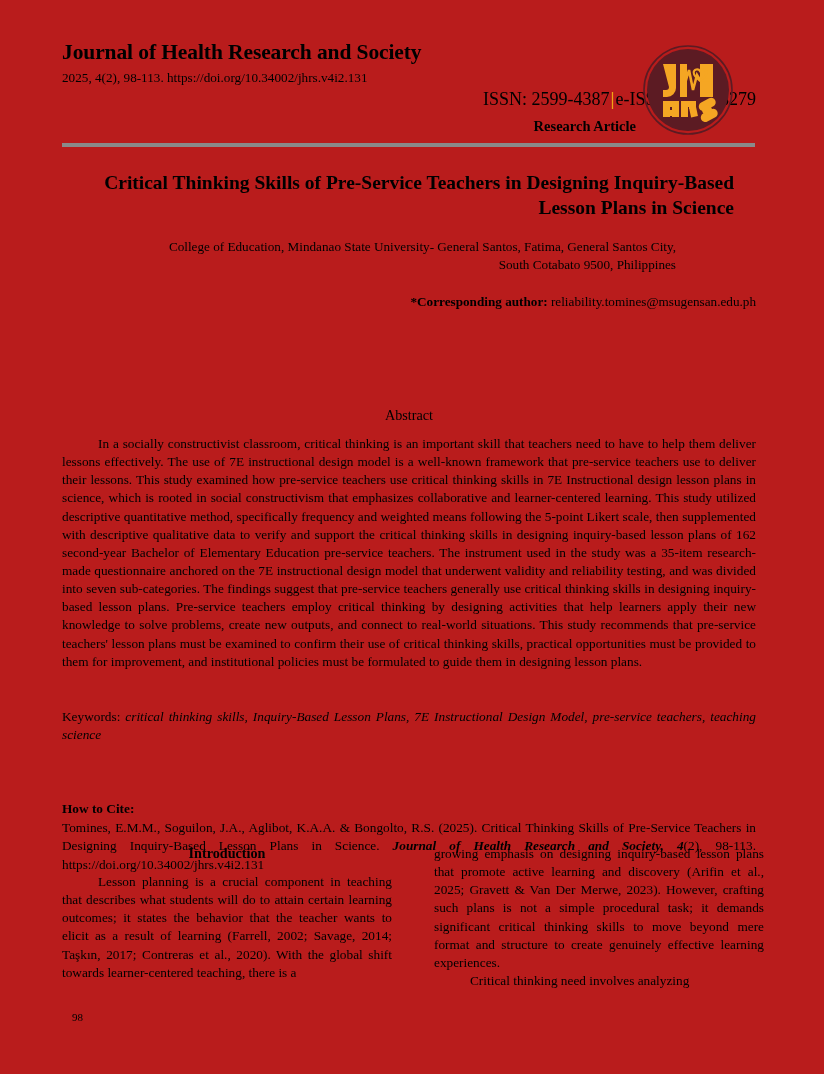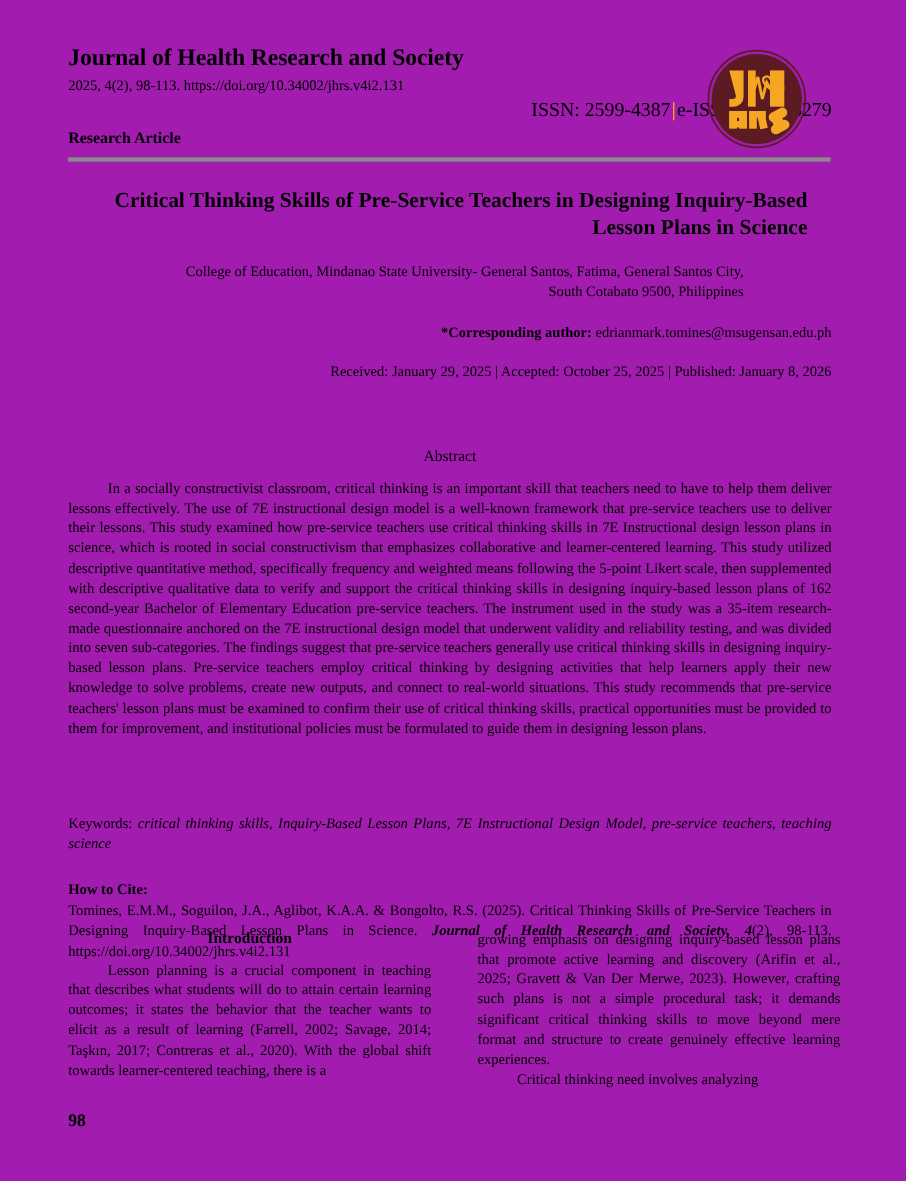--- a/index.html
+++ b/index.html
@@ -13,21 +13,21 @@
     font-family: "Liberation Serif", "DejaVu Serif", serif;
     color: #000000;
     position: relative;
     overflow: hidden;
   }
   .page {
     position: absolute;
     left: 0; top: 0;
     width: 824px;
     height: 1074px;
-    background: #a21caf;
+    background: #b91c1c;
   }
 
   
   .masthead {
     position: absolute;
     left: 62px;
     top: 40px;
     width: 694px;
   }
   .journal-title {
@@ -54,21 +54,21 @@
     color: #F0A515;
     font-weight: bold;
     padding: 0 1px;
   }
 
   .article-type {
     position: absolute;
     left: 0;
     top: 78px;
     width: 694px;
-    text-align: left;
+    text-align: right;
     padding-right: 120px;
     box-sizing: border-box;
     font-size: 14.5px;
     font-weight: bold;
   }
 
   .logo-wrap {
     position: absolute;
     left: 642px;
     top: 44px;
@@ -146,21 +146,21 @@
     line-height: 1.365;
     text-align: justify;
     text-indent: 36px;
     margin: 0;
     hyphens: none;
   }
 
   .keywords {
     position: absolute;
     left: 62px;
-    top: 740px;
+    top: 708px;
     width: 694px;
     font-size: 13.3px;
     line-height: 1.37;
     text-align: justify;
     margin: 0;
   }
   .keywords .kw-label { font-style: normal; }
   .keywords .kw-list { font-style: italic; }
 
   .howto {
@@ -205,24 +205,24 @@
     line-height: 1.365;
     text-align: justify;
     text-indent: 36px;
     margin: 0;
   }
   .col-right .para { text-indent: 0; }
   .col-right .para.indented { text-indent: 36px; }
 
   .folio {
     position: absolute;
-    left: 62px;
+    left: 72px;
     top: 1011px;
-    font-size: 16px;
-    font-weight: bold;
+    font-size: 11px;
+    font-weight: normal;
   }
 </style>
 </head>
 <body>
 
 <div class="page">
 
   <div class="masthead">
     <div class="journal-title">Journal of Health Research and Society</div>
     <div class="issue-line">2025, 4(2), 98-113. https://doi.org/10.34002/jhrs.v4i2.131</div>
@@ -260,22 +260,21 @@
       <rect x="58" y="67" width="18" height="9" rx="4.5" fill="#F5A623" transform="rotate(-28 67 71)"></rect>
       <rect x="60" y="61" width="10" height="10" rx="5" fill="#F5A623"></rect>
     </svg>
   </div>
 
   <div class="rule"></div>
 
   <div class="title-block">
     <h1 class="paper-title">Critical Thinking Skills of Pre-Service Teachers in Designing Inquiry-Based Lesson Plans in Science</h1>
     <div class="affiliation">College of Education, Mindanao State University- General Santos, Fatima, General Santos City, South Cotabato 9500, Philippines</div>
-    <div class="corresponding"><b>*Corresponding author:</b> <span>edrianmark.tomines@msugensan.edu.ph</span></div>
-    <div class="dates">Received: January 29, 2025 | Accepted: October 25, 2025 | Published: January 8, 2026</div>
+    <div class="corresponding"><b>*Corresponding author:</b> <span>reliability.tomines@msugensan.edu.ph</span></div>
   </div>
 
   <div class="abstract-wrap">
     <div class="abstract-heading">Abstract</div>
     <p class="abstract-body">In a socially constructivist classroom, critical thinking is an important skill that teachers need to have to help them deliver lessons effectively. The use of 7E instructional design model is a well-known framework that pre-service teachers use to deliver their lessons. This study examined how pre-service teachers use critical thinking skills in 7E Instructional design lesson plans in science, which is rooted in social constructivism that emphasizes collaborative and learner-centered learning. This study utilized descriptive quantitative method, specifically frequency and weighted means following the 5-point Likert scale, then supplemented with descriptive qualitative data to verify and support the critical thinking skills in designing inquiry-based lesson plans of 162 second-year Bachelor of Elementary Education pre-service teachers. The instrument used in the study was a 35-item research-made questionnaire anchored on the 7E instructional design model that underwent validity and reliability testing, and was divided into seven sub-categories. The findings suggest that pre-service teachers generally use critical thinking skills in designing inquiry-based lesson plans. Pre-service teachers employ critical thinking by designing activities that help learners apply their new knowledge to solve problems, create new outputs, and connect to real-world situations. This study recommends that pre-service teachers' lesson plans must be examined to confirm their use of critical thinking skills, practical opportunities must be provided to them for improvement, and institutional policies must be formulated to guide them in designing lesson plans.</p>
   </div>
 
   <p class="keywords"><span class="kw-label">Keywords: </span><span class="kw-list">critical thinking skills, Inquiry-Based Lesson Plans, 7E Instructional Design Model, pre-service teachers, teaching science</span></p>
 
   <div class="howto">

